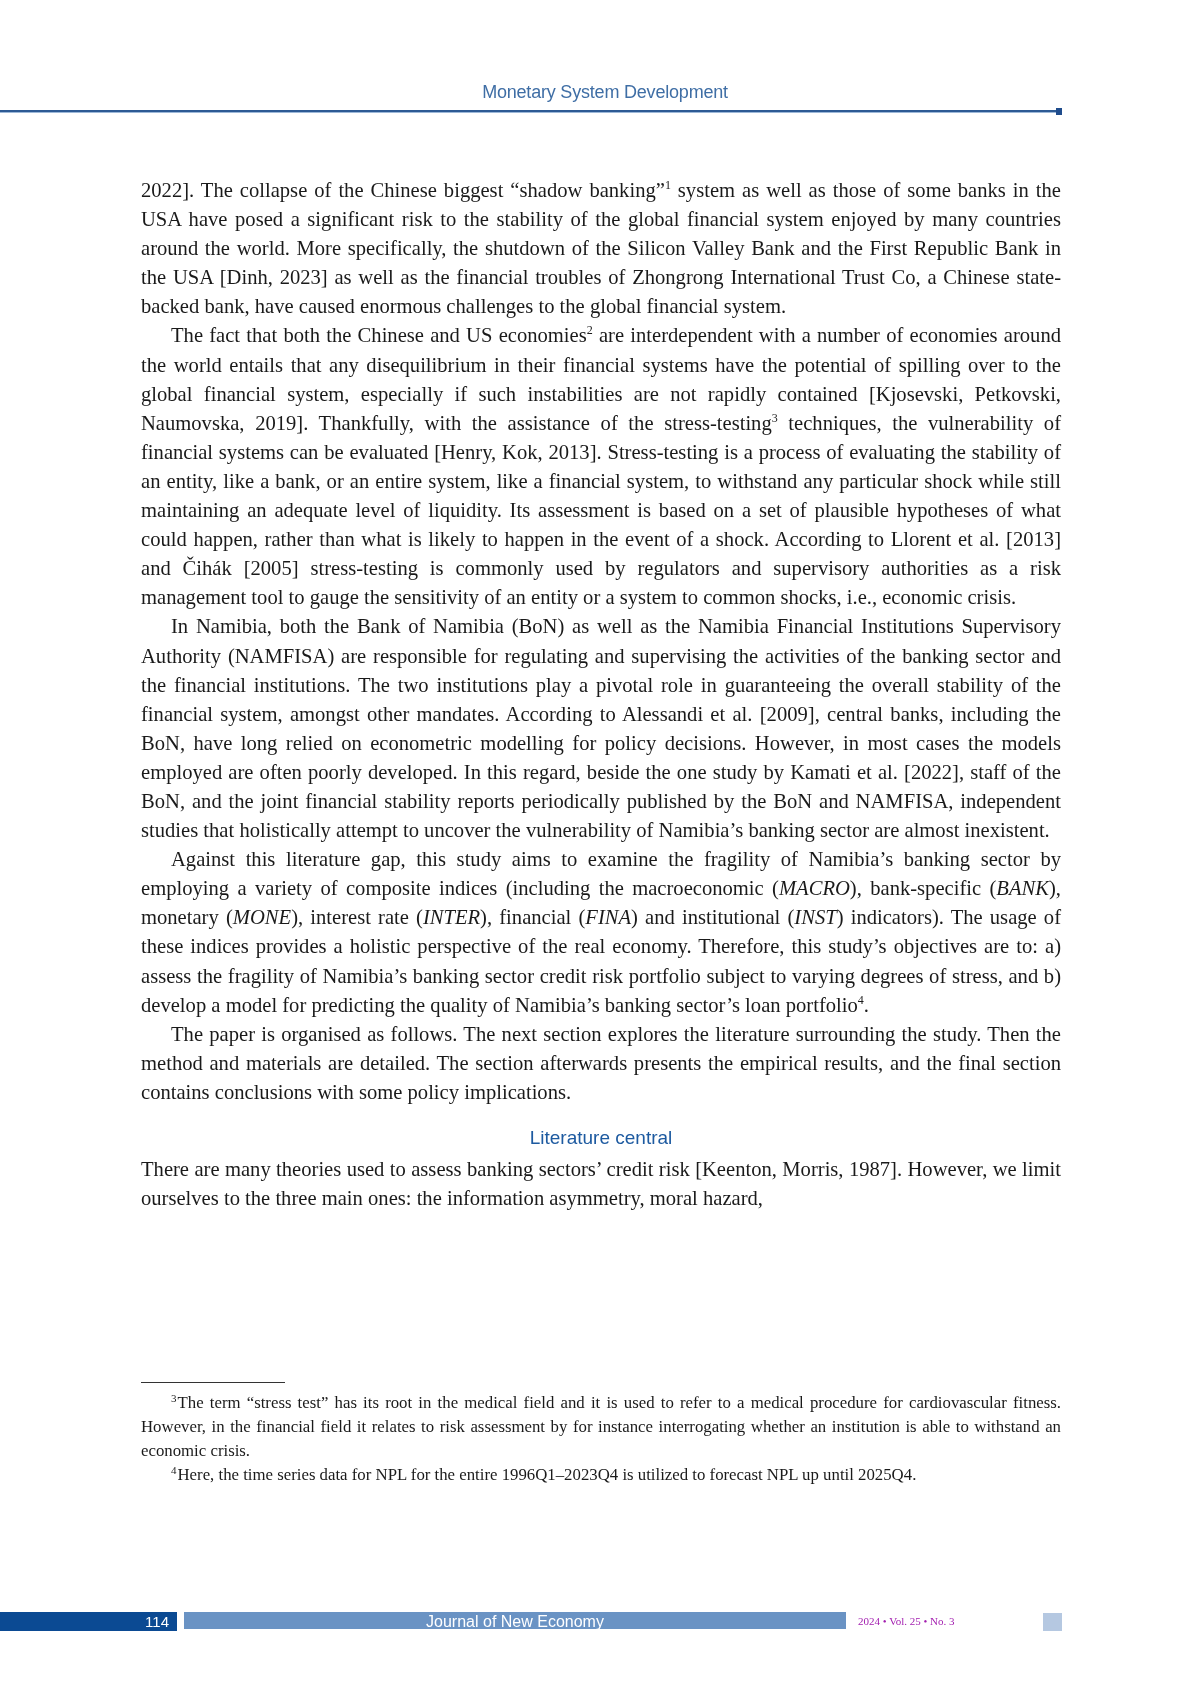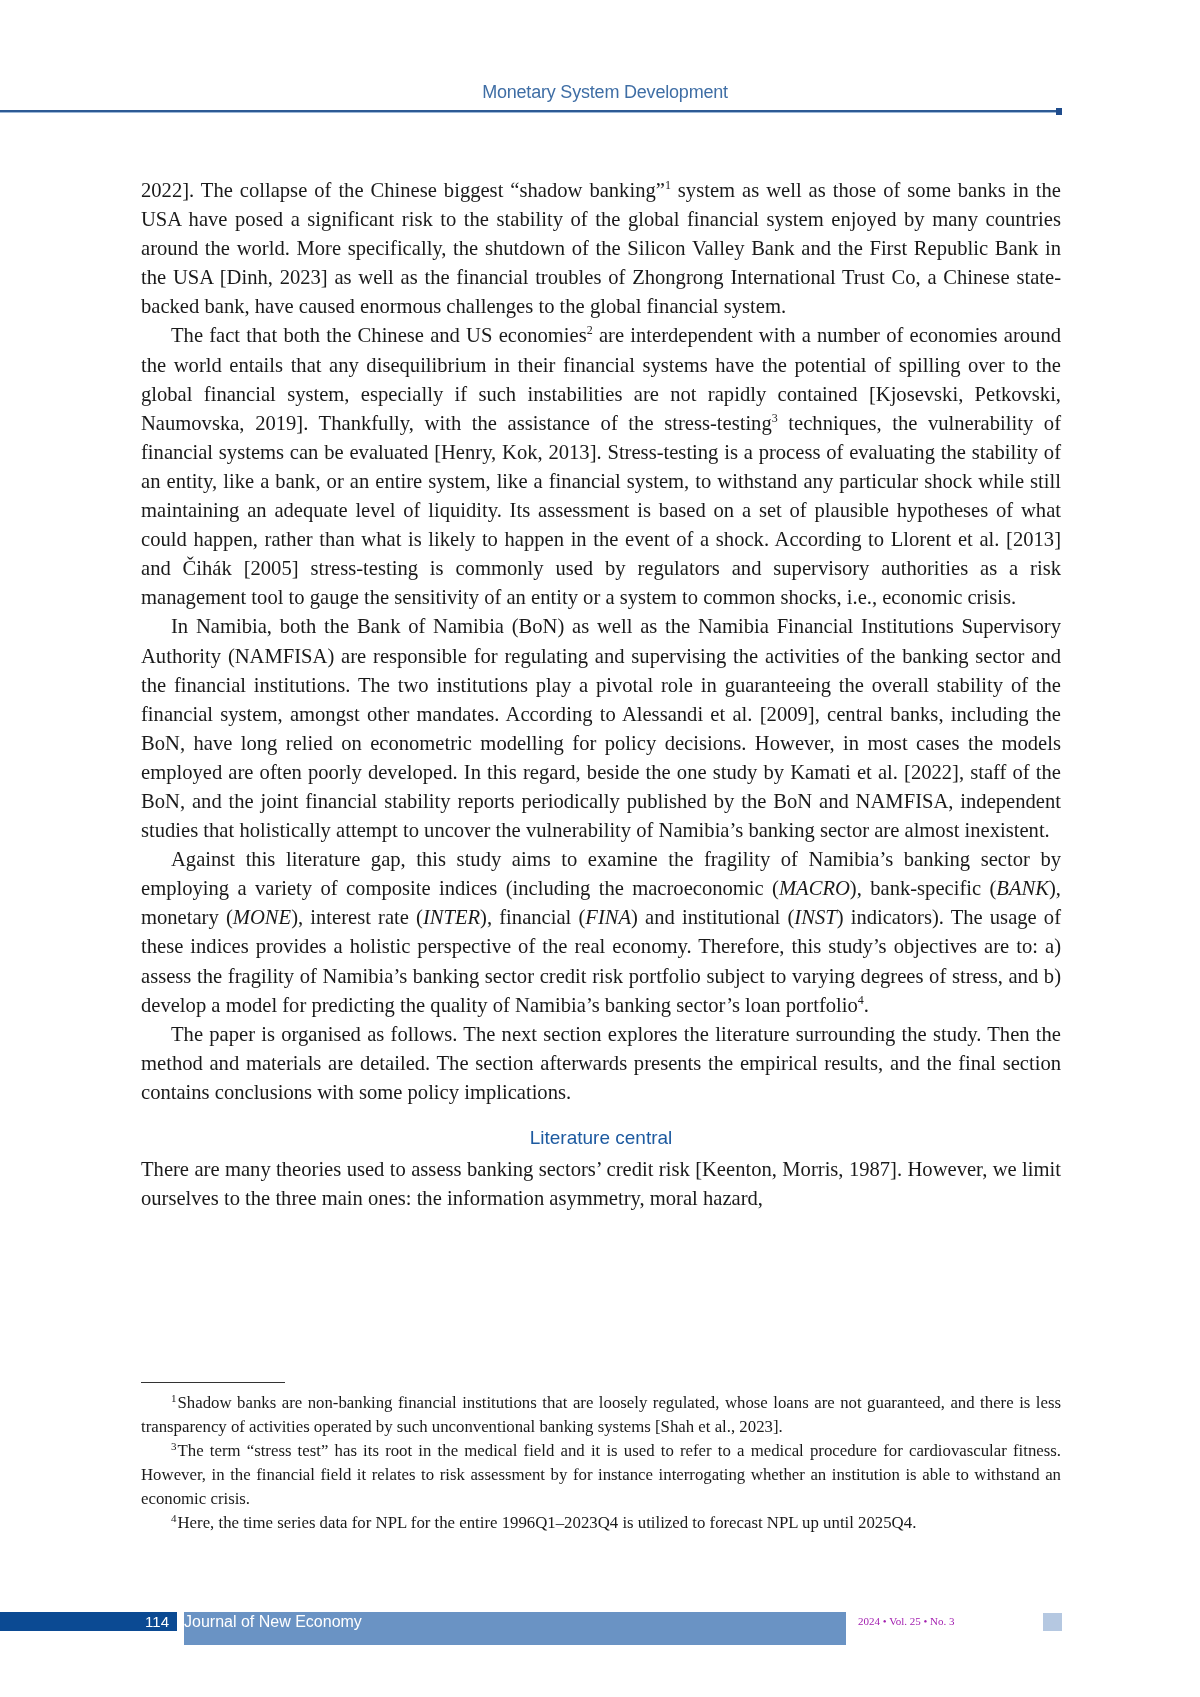--- a/index.html
+++ b/index.html
@@ -38,22 +38,23 @@
     }
     .footnotes p { margin: 0; text-indent: 30px; }
     .footnotes sup { font-size: 11px; line-height: 0; vertical-align: 6px; margin-right: 1px; }
     .footer { position: absolute; top: 1612px; left: 0; height: 20px; width: 1200px; padding-left: 24px; }
     .footer-page {
       position: absolute; left: 0; top: 0; width: 177px; height: 19px; background: #0b4a93;
       color: #ffffff; font-family: "Liberation Sans", sans-serif; font-size: 15px; line-height: 19px;
       text-align: right; padding-right: 0; box-sizing: border-box; padding-right: 8px;
     }
     .footer-journal {
-      position: absolute; left: 184px; top: 0; width: 662px; height: 33px; background: #6a93c4;
+      position: absolute; left: 184px; top: 0; width: 662px; height: 17px; background: #6a93c4;
       color: #ffffff; font-family: "Liberation Sans", sans-serif; font-size: 16px; line-height: 19px;
+      text-align: center;
     }
     .footer-issue {
       position: absolute; left: 858px; top: 0; width: 180px; height: 19px;
       color: #a21caf; font-family: Liberation Serif, serif; font-size: 11px; line-height: 19px;
       text-align: left;
     }
     .footer-square {
       position: absolute; left: 1043px; top: 1px; width: 19px; height: 18px; background: #b5c8e1;
     }
     i { font-style: italic; }
@@ -72,21 +73,20 @@
       <p class="indent"><span>In Namibia, both the Bank of Namibia (BoN) as well as the Namibia Financial Institutions Supervisory Authority (NAMFISA) are responsible for regulating and supervising the activities of the banking sector and the financial institutions. The two institutions play a pivotal role in guar­anteeing the overall stability of the financial system, amongst other mandates. According to Ales­sandi et al. [2009], central banks, including the BoN, have long relied on econometric modelling for policy decisions. However, in most cases the models employed are often poorly developed. In this regard, beside the one study by Kamati et al. [2022], staff of the BoN, and the joint financial stability reports periodically published by the BoN and NAMFISA, independent studies that ho­listically attempt to uncover the vulnerability of Namibia’s banking sector are almost inexistent.</span></p>
       <p class="indent"><span>Against this literature gap, this study aims to examine the fragility of Namibia’s banking sector by employing a variety of composite indices (including the macroeconomic (</span><i>MACRO</i><span>), bank-specific (</span><i>BANK</i><span>), monetary (</span><i>MONE</i><span>), interest rate (</span><i>INTER</i><span>), financial (</span><i>FINA</i><span>) and institutional (</span><i>INST</i><span>) indicators). The usage of these indices provides a holistic perspective of the real economy. Therefore, this study’s objectives are to: a) assess the fragility of Namibia’s banking sector credit risk portfolio subject to varying degrees of stress, and b) develop a model for predicting the quality of Namibia’s banking sector’s loan portfolio</span><sup class="fn">4</sup><span>.</span></p>
       <p class="indent"><span>The paper is organised as follows. The next section explores the literature surrounding the study. Then the method and materials are detailed. The section afterwards presents the empiri­cal results, and the final section contains conclusions with some policy implications.</span></p>
     </div>
   <div class="section-heading">Literature central</div>
   <p>There are many theories used to assess banking sectors’ credit risk [Keenton, Morris, 1987]. However, we limit ourselves to the three main ones: the information asymmetry, moral hazard,</p>
 </div>
 
 <div class="footnote-rule"></div>
 <div class="footnotes" id="footnotes">
-    <p><sup>1</sup><span>Shadow banks are non-banking financial institutions that are loosely regulated, whose loans are not guaranteed, and there is less transparency of activities operated by such unconventional banking systems [Shah et al., 2023].</span></p>
     <p><sup>3</sup><span>The term “stress test” has its root in the medical field and it is used to refer to a medical procedure for cardio­vascular fitness. However, in the financial field it relates to risk assessment by for instance interrogating whether an institution is able to withstand an economic crisis.</span></p>
     <p><sup>4</sup><span>Here, the time series data for NPL for the entire 1996Q1–2023Q4 is utilized to forecast NPL up until 2025Q4.</span></p>
   </div>
 
 <div class="footer">
   <div class="footer-page">114</div>
   <div class="footer-journal">Journal of New Economy</div>
   <div class="footer-issue">2024 • Vol. 25 • No. 3</div>
   <div class="footer-square"></div>
 </div>

